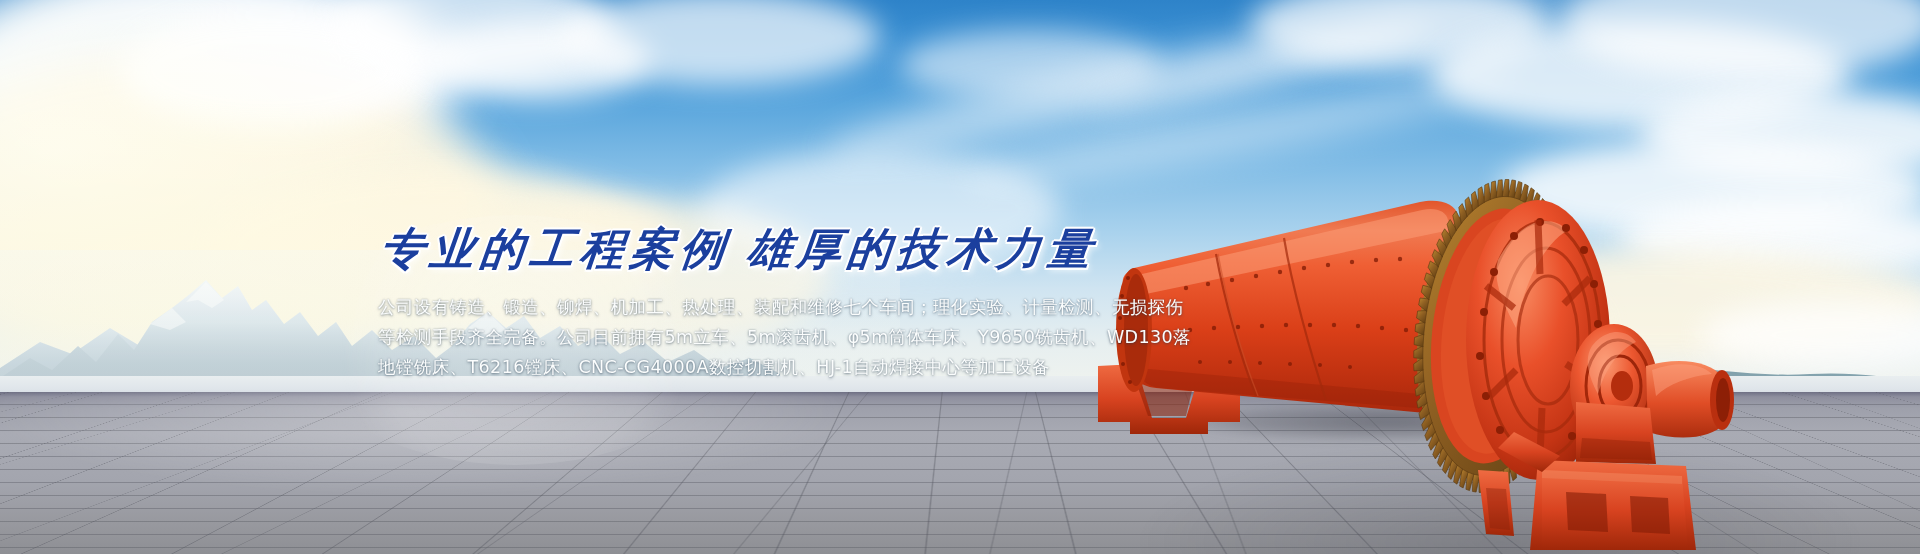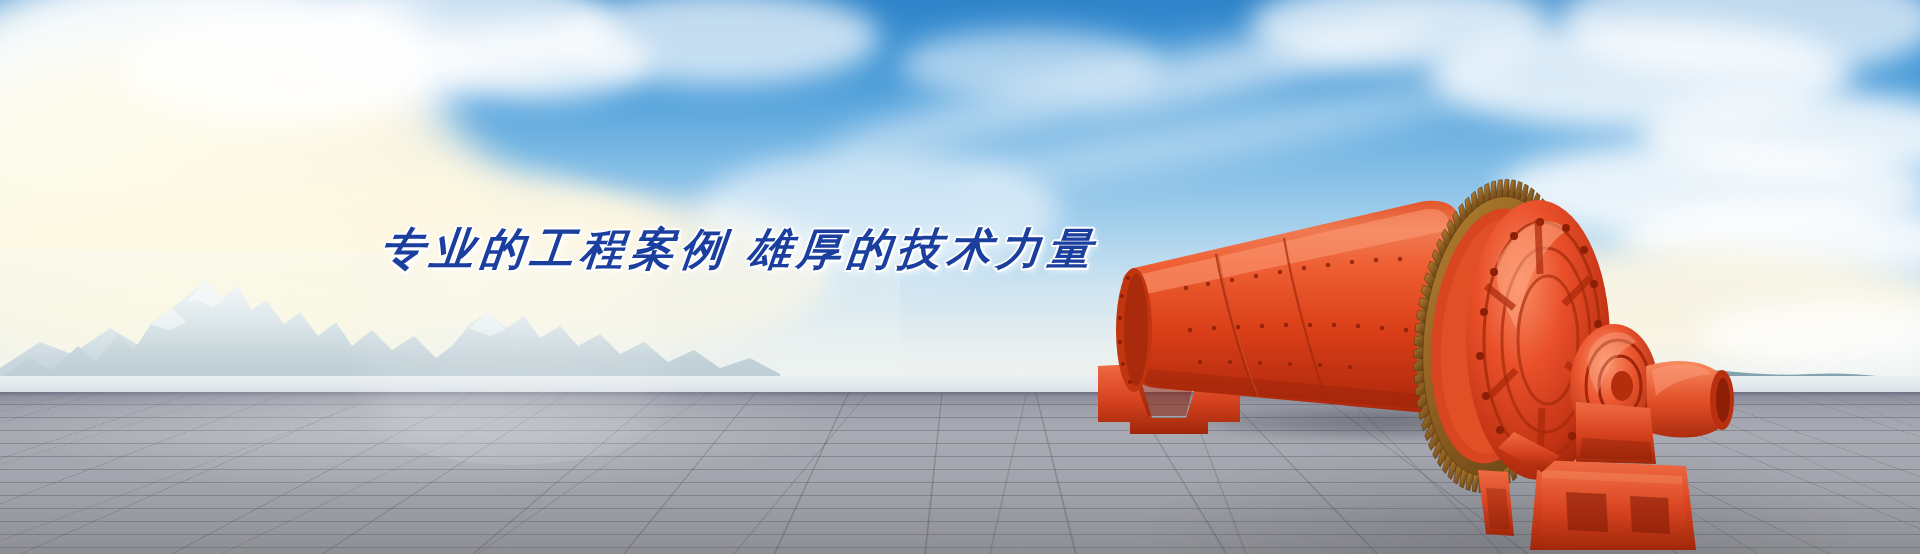--- a/index.html
+++ b/index.html
@@ -501,15 +501,20 @@
 
     <g>
       <path fill="url(#baseG)" d="M388,300 L418,302 L424,366 L396,364 Z"></path>
       <path fill="#86200a" opacity=".4" d="M396,318 L416,319 L420,360 L400,358 Z"></path>
     </g>
   </svg>
   </div>
 
   <div class="copy">
     <div class="headline">专业的工程案例  雄厚的技术力量</div>
+    <div class="body-lines">
+      <div class="body-line">公司设有铸造、锻造、铆焊、机加工、热处理、装配和维修七个车间；理化实验、计量检测、无损探伤</div>
+      <div class="body-line">等检测手段齐全完备。公司目前拥有5m立车、5m滚齿机、φ5m筒体车床、Y9650铣齿机、WD130落</div>
+      <div class="body-line">地镗铣床、T6216镗床、CNC-CG4000A数控切割机、HJ-1自动焊接中心等加工设备</div>
+    </div>
   </div>
 
 </div>
 
 </body></html>

